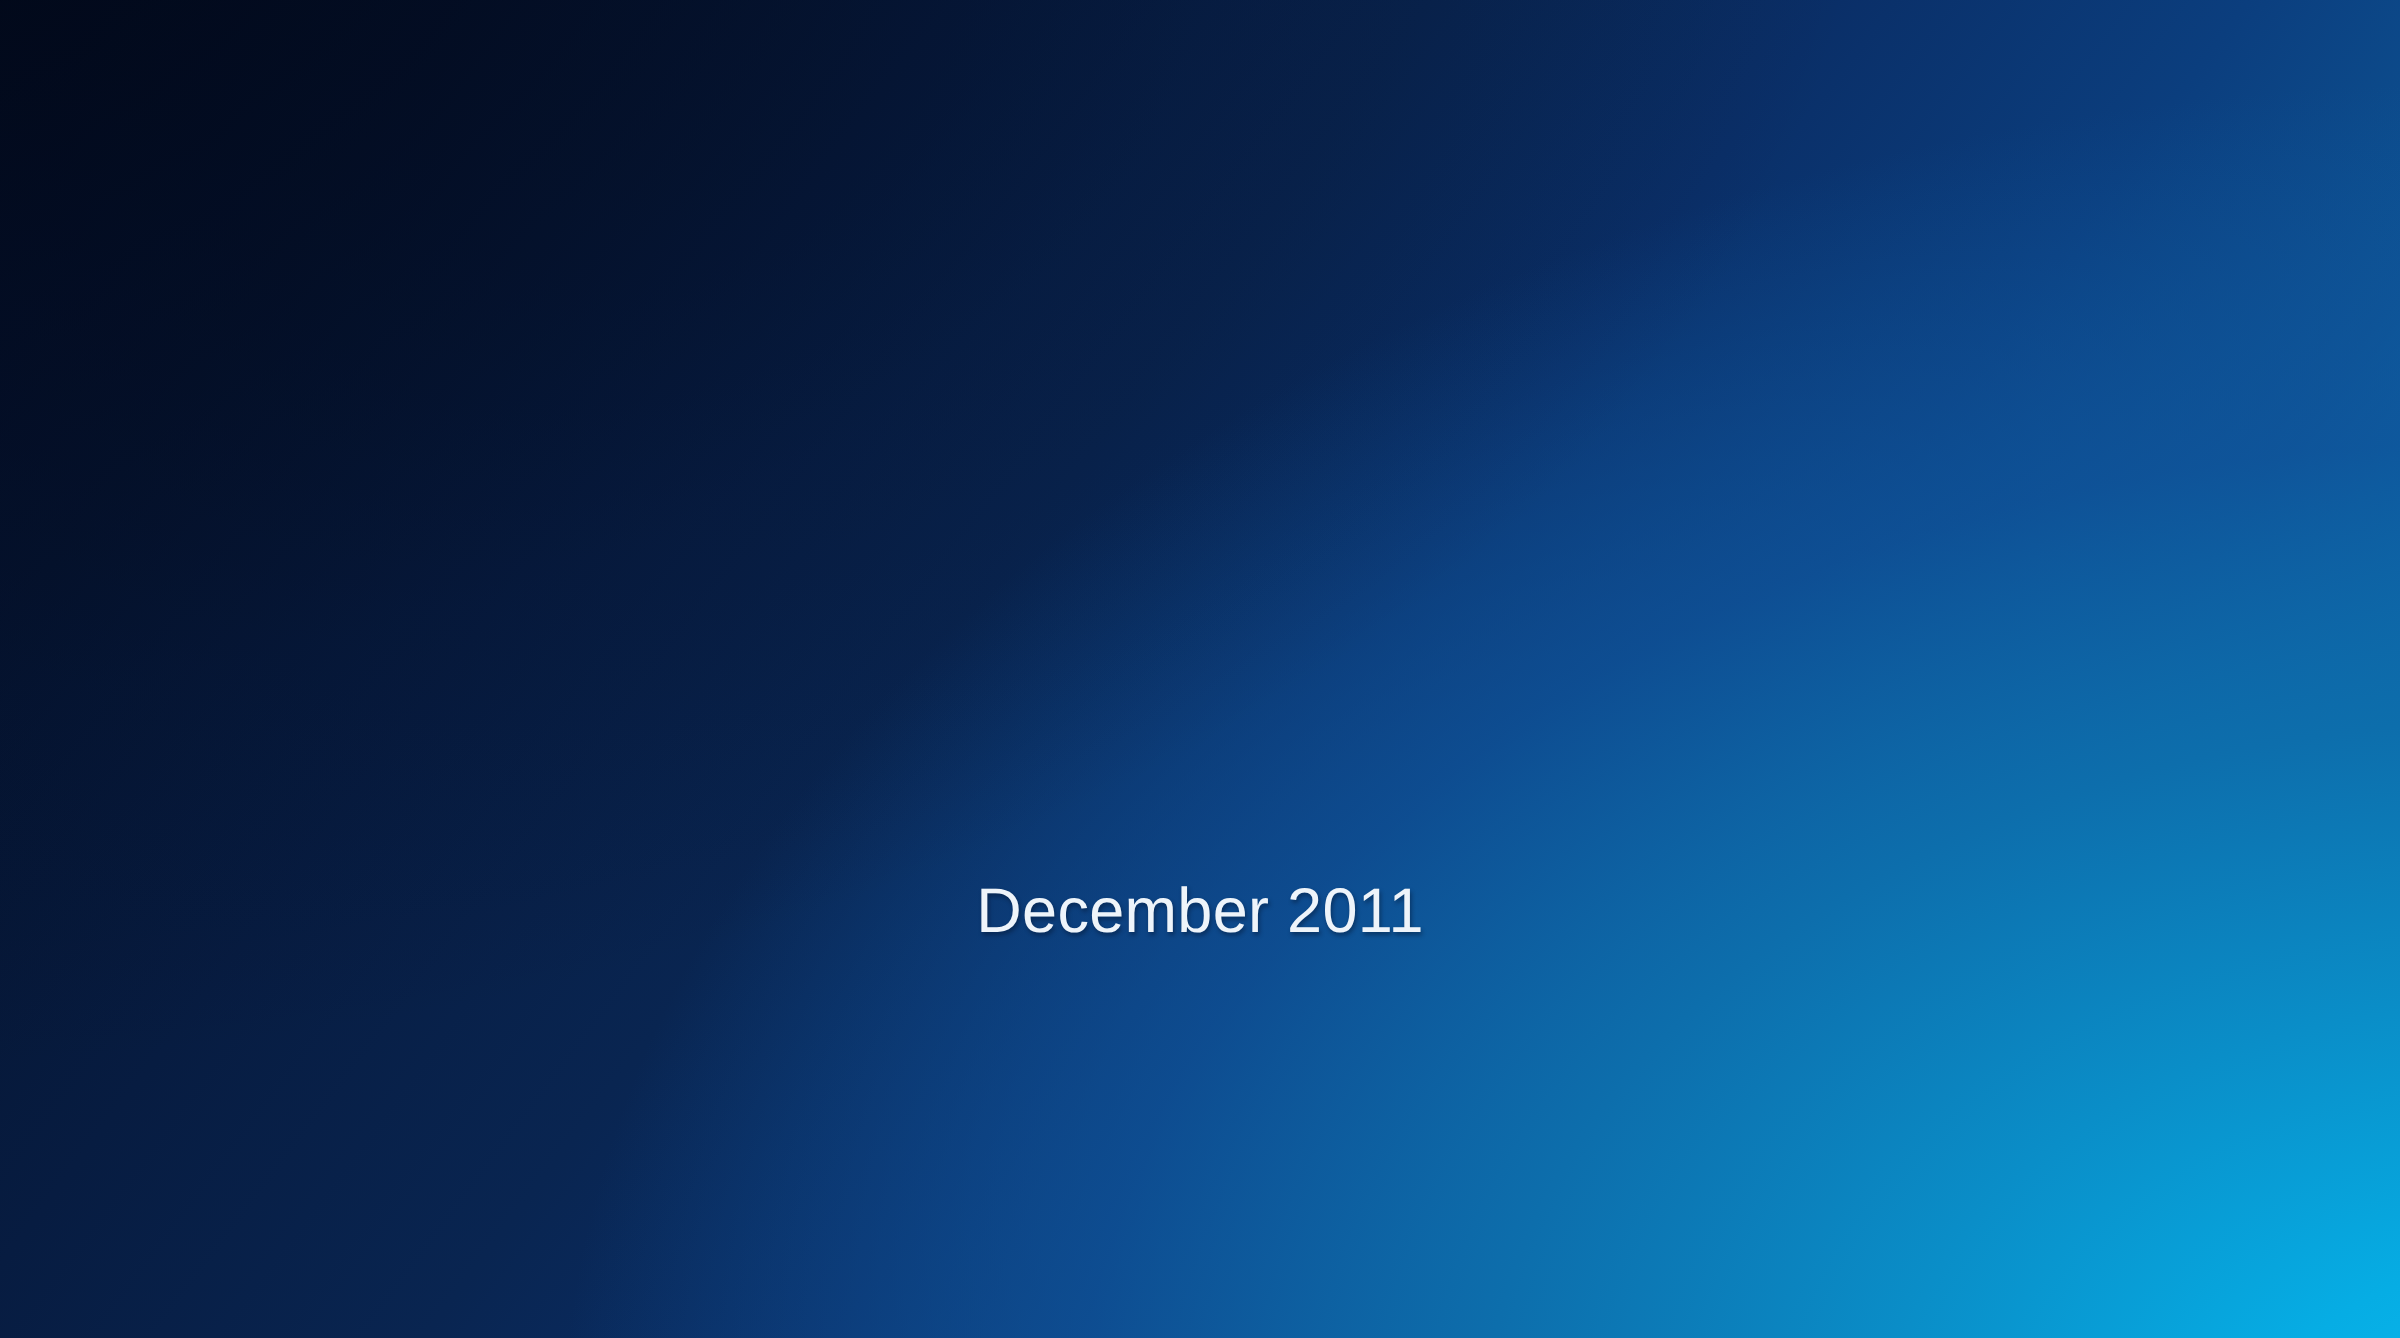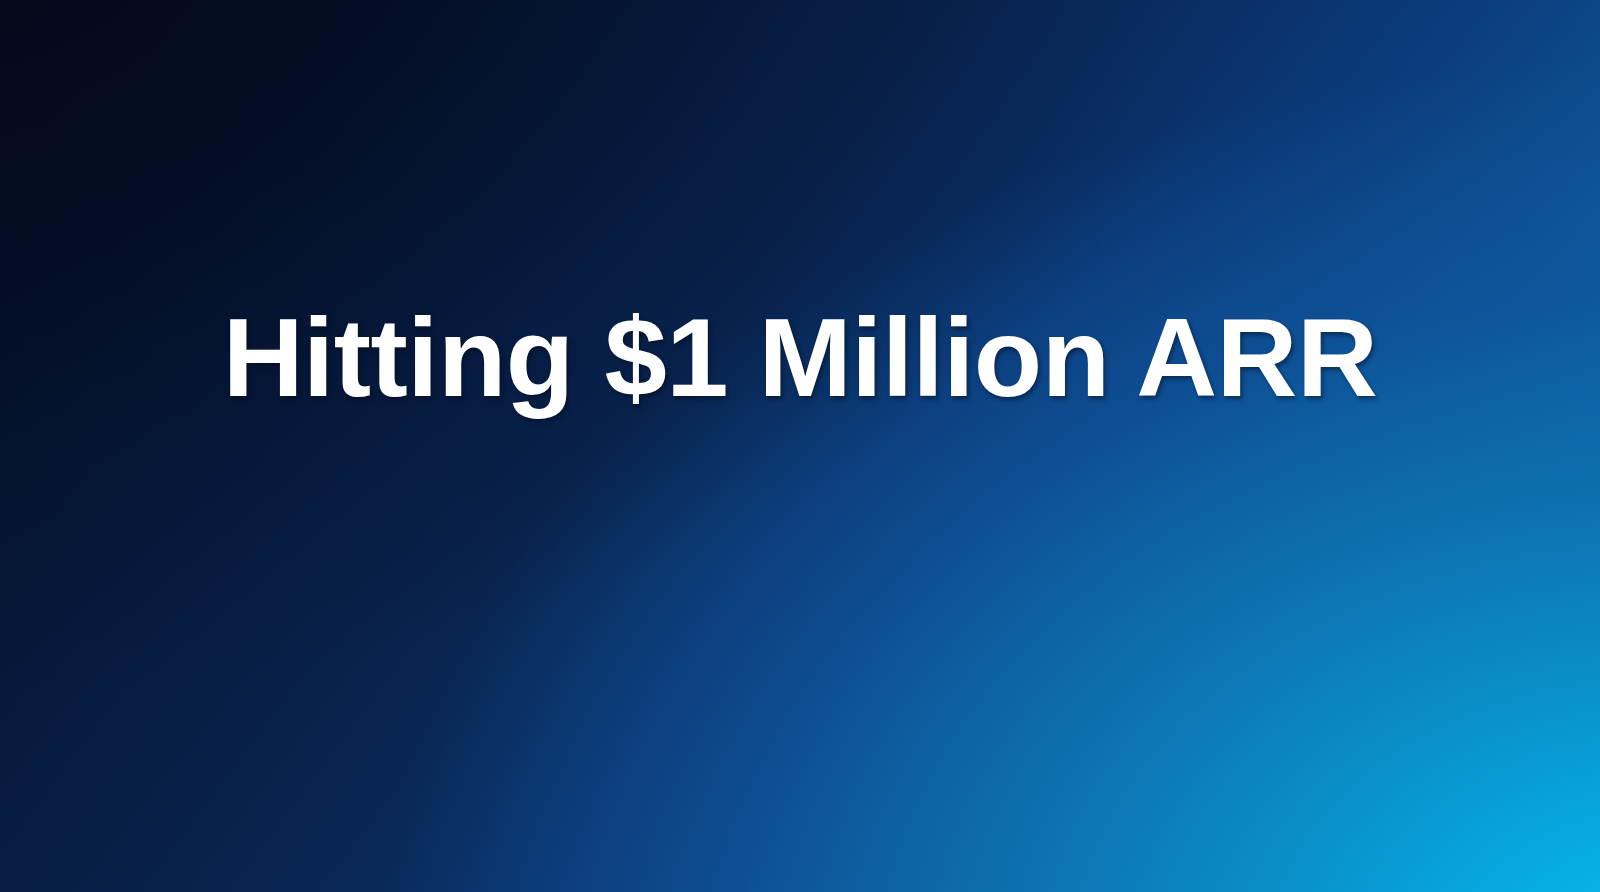--- a/index.html
+++ b/index.html
@@ -111,19 +111,19 @@
     text-shadow: 1px 2px 3px rgba(0, 10, 28, 0.40);
   }
 </style>
 </head>
 <body>
 
 <div id="slide">
 
   <div id="text-block">
 
-    <h1 class="slide-title">Hitting $1 Million ARR</h1>
 
 
+    <p class="slide-date">December 2011</p>
 
   </div>
 
 </div>
 
 </body></html>

